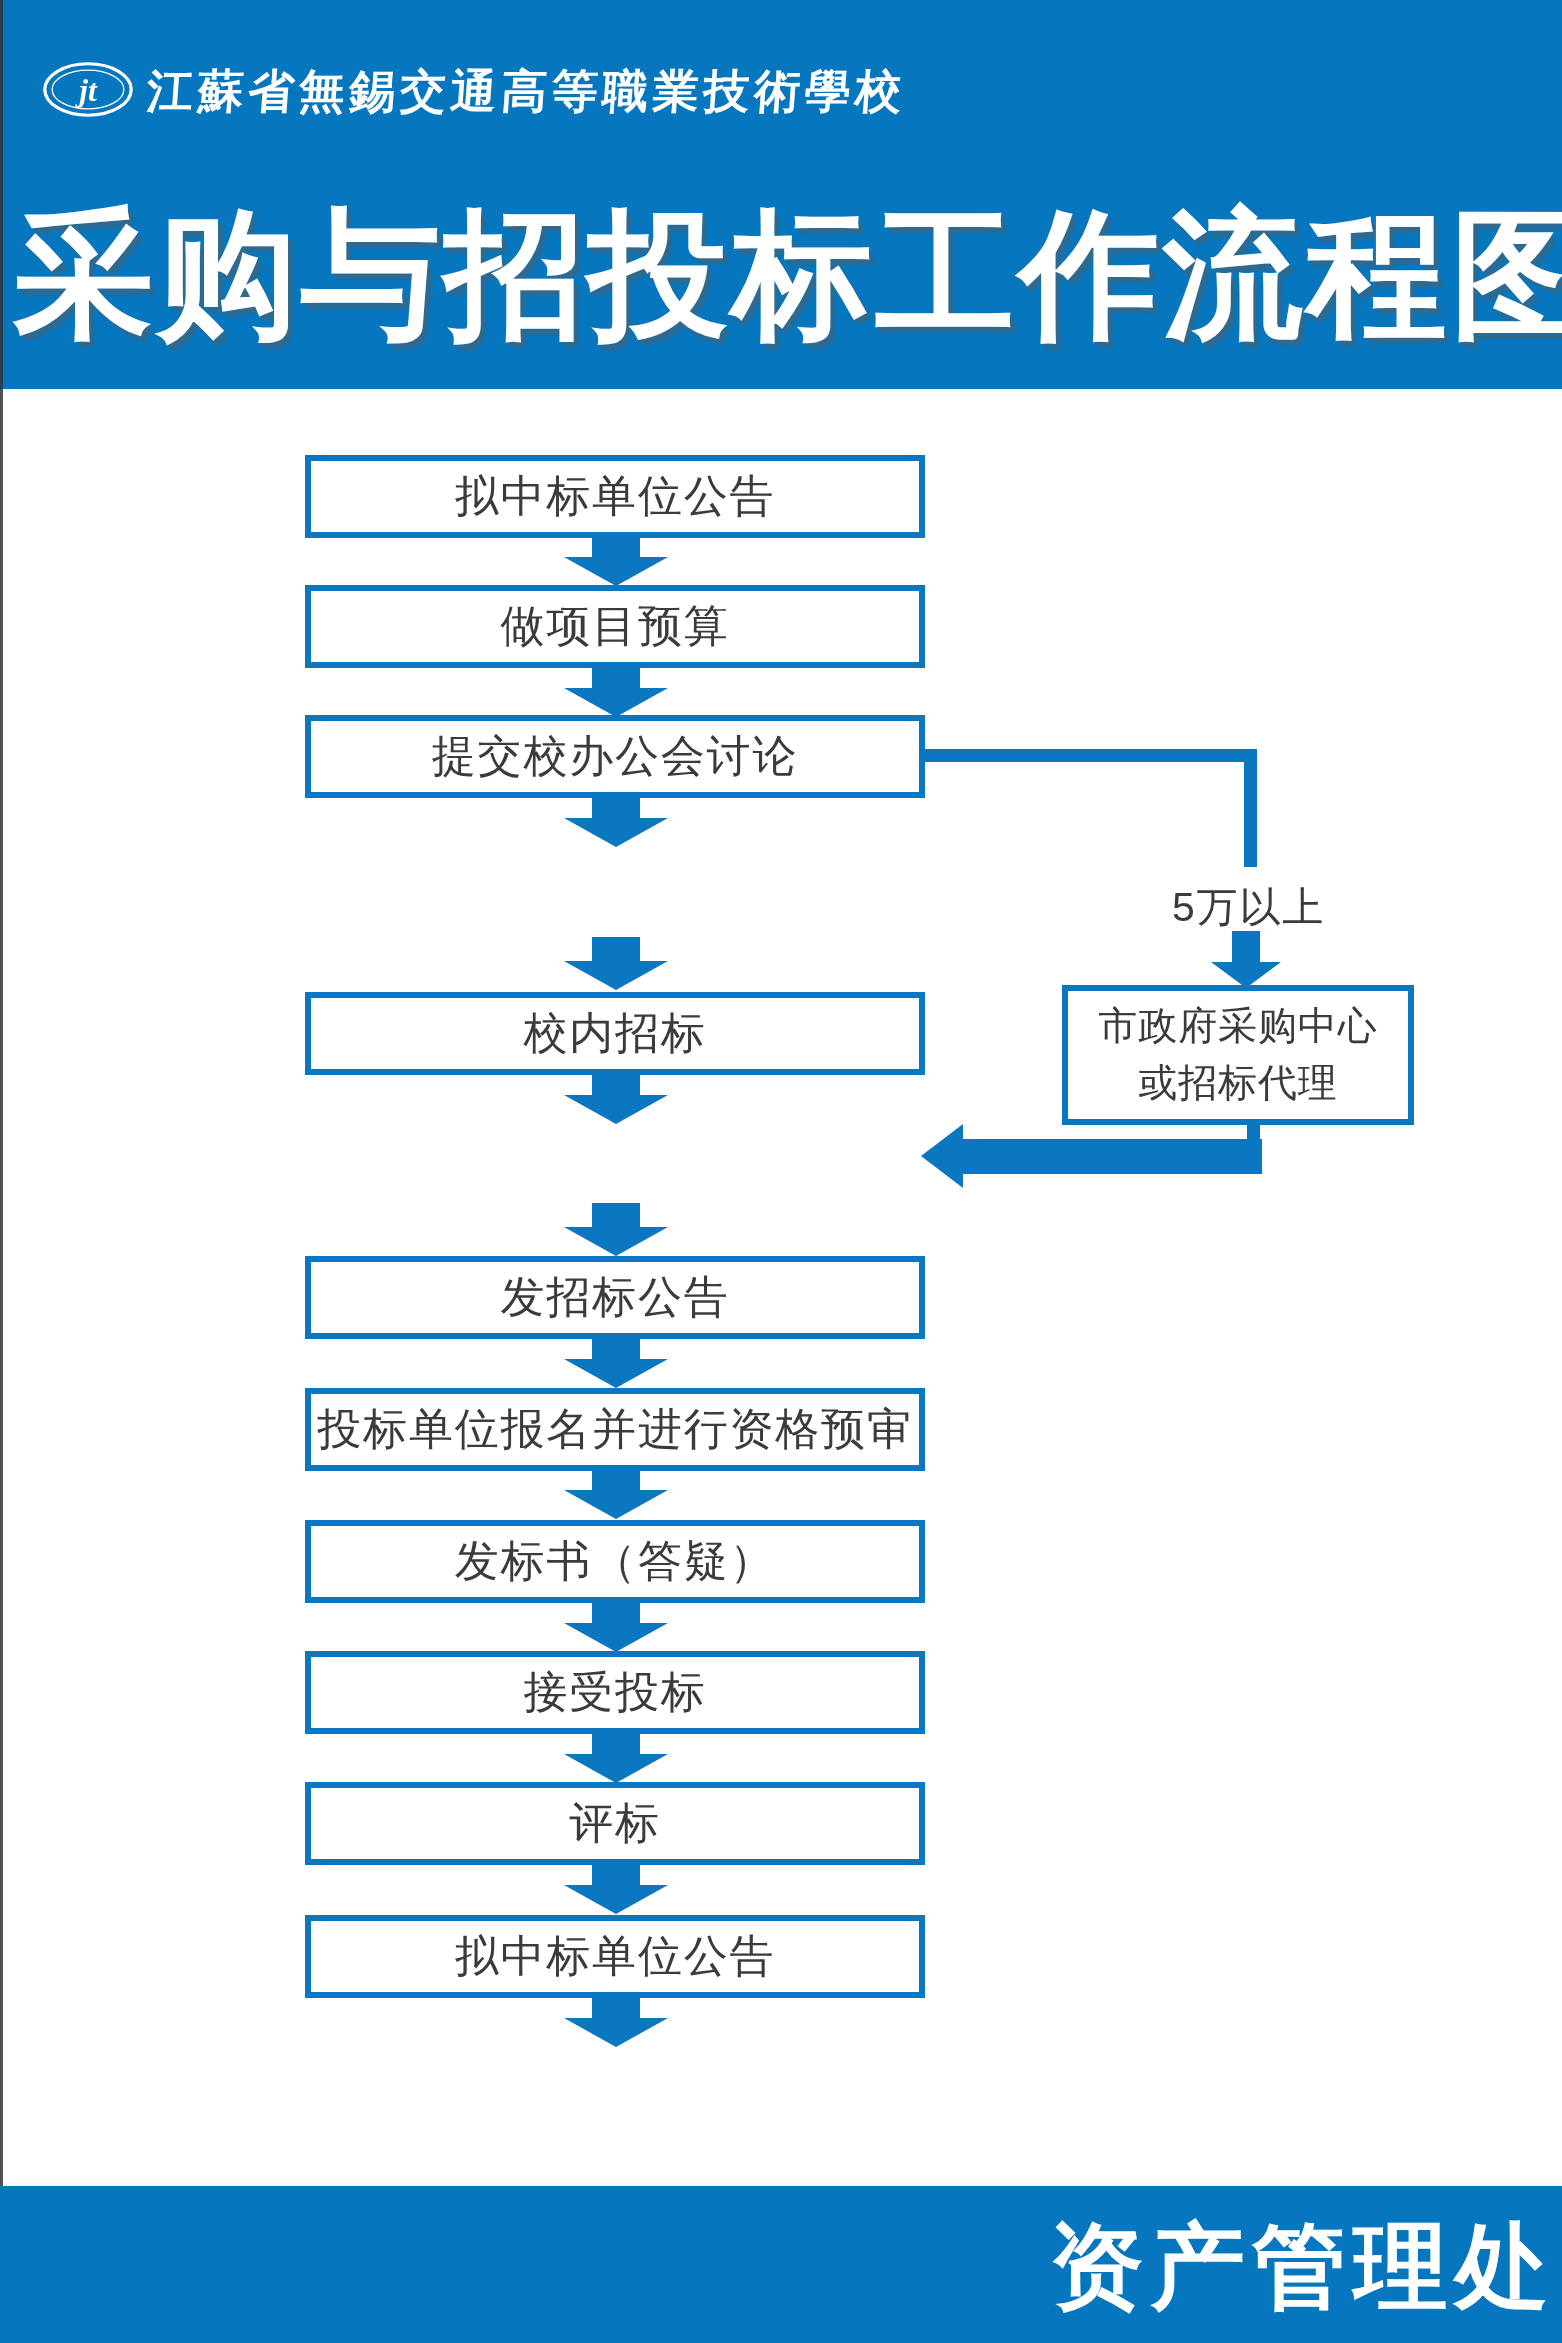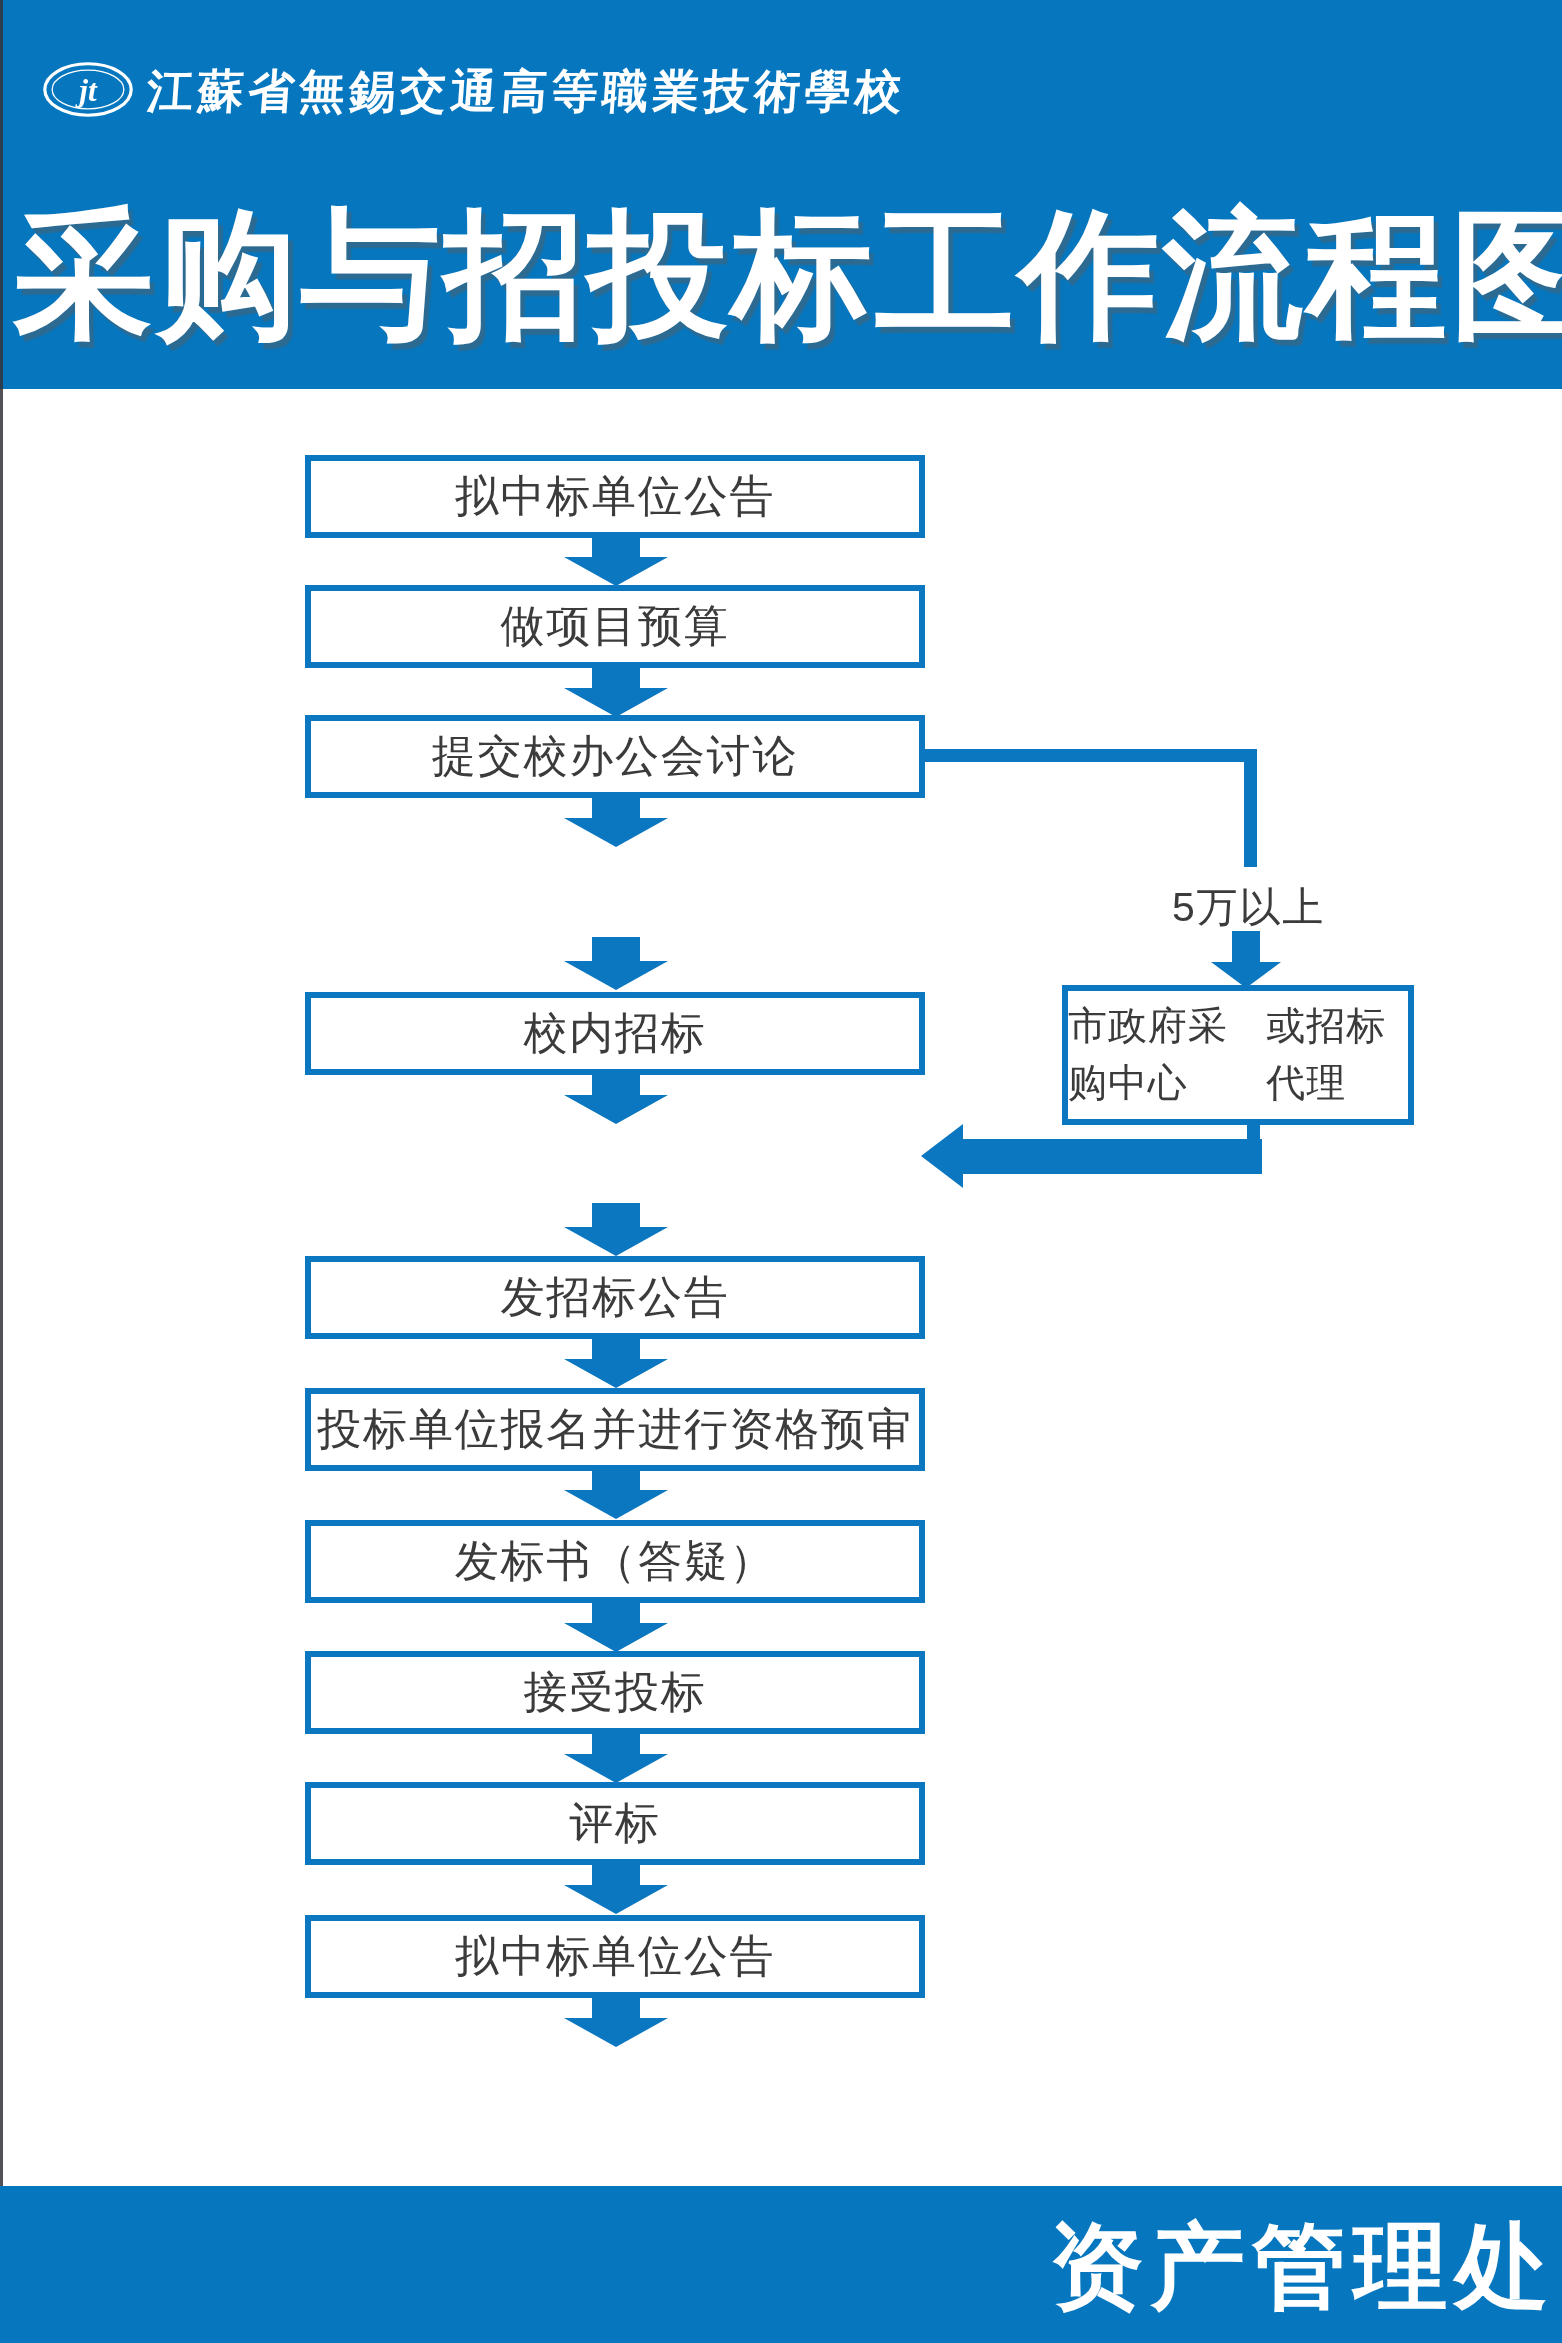--- a/index.html
+++ b/index.html
@@ -34,21 +34,21 @@
   
   .box{
     position:absolute;left:305px;width:620px;height:83px;box-sizing:border-box;
     background:#ffffff;border:6.4px solid #0b77c0;
     display:flex;align-items:center;justify-content:center;
     font-size:44px;color:#3b3b3b;letter-spacing:1.8px;white-space:nowrap;z-index:3;
   }
   #side-box{
     position:absolute;left:1062px;top:985px;width:352px;height:140px;box-sizing:border-box;
     background:#ffffff;border:6.4px solid #0b77c0;
-    display:flex;flex-direction:row;align-items:center;justify-content:center;
+    display:flex;flex-direction:column;align-items:center;justify-content:center;
     font-size:39px;color:#3b3b3b;letter-spacing:0.9px;line-height:1.45;z-index:3;
   }
   
   .stem{position:absolute;left:592px;width:48px;height:24px;background:#0b77c0;z-index:2;}
   .head{position:absolute;left:564px;width:0;height:0;
         border-left:52px solid transparent;border-right:52px solid transparent;
         border-top:29px solid #0b77c0;z-index:2;}
   .lbl{
     position:absolute;text-align:center;color:#3b3b3b;font-size:41px;
     letter-spacing:1.8px;white-space:nowrap;z-index:3;

